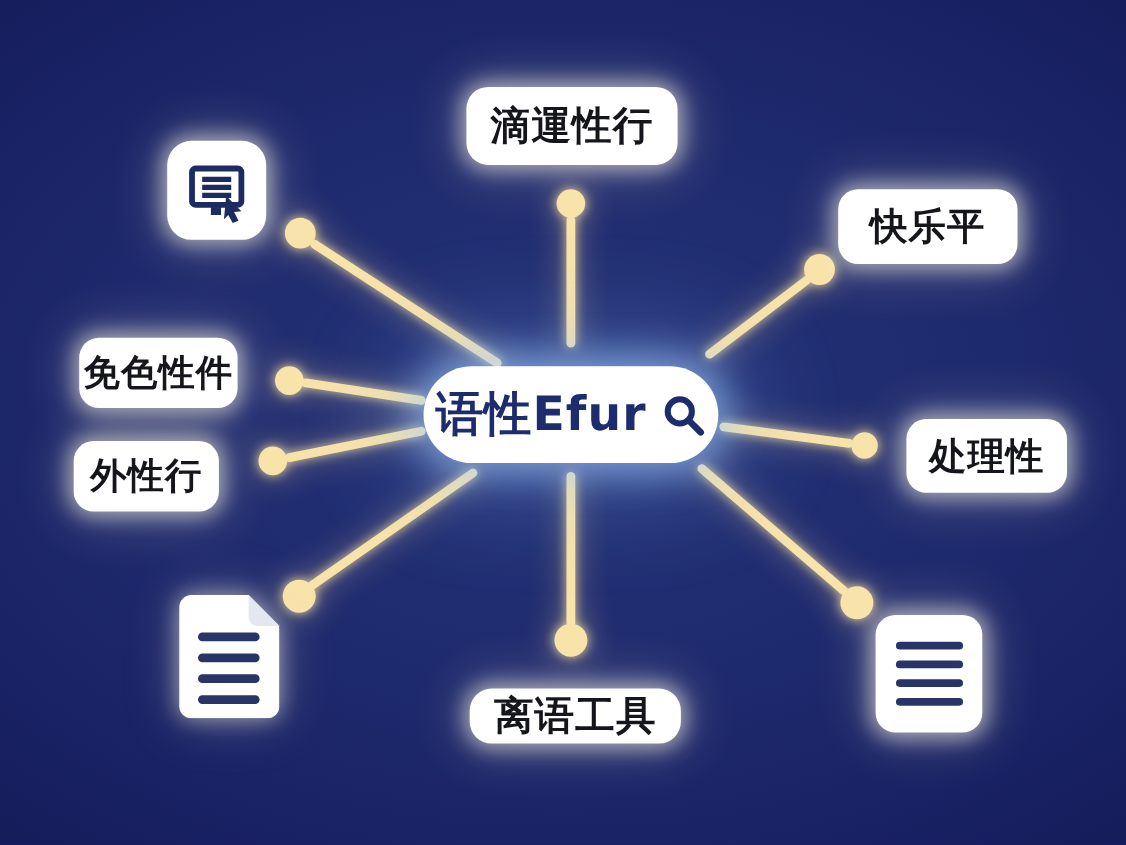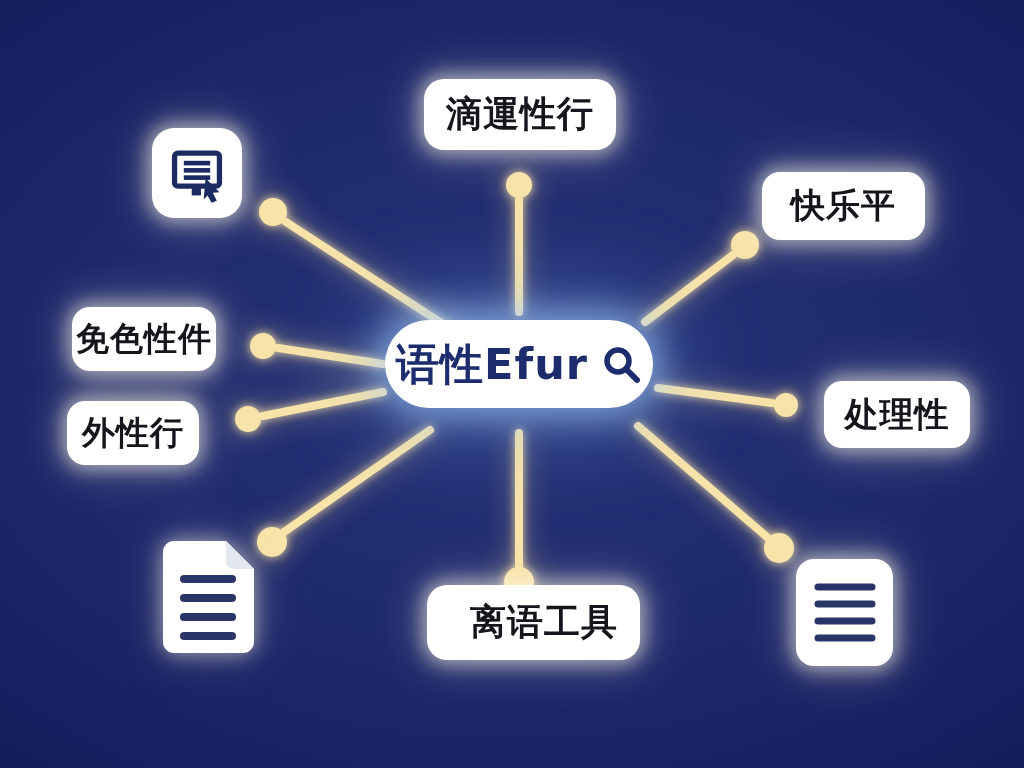--- a/index.html
+++ b/index.html
@@ -24,31 +24,31 @@
     display:flex;align-items:center;justify-content:center;
     box-shadow:0 0 18px 5px rgba(255,250,232,.55), 0 0 46px 10px rgba(255,240,205,.22);
     color:#15151c;font-weight:600;letter-spacing:1px;
   }
   .label-card{font-size:34px;}
   .label-top{left:424px;top:79px;width:192px;height:71px;border-radius:20px;font-size:36px;}
   .label-topright{left:762px;top:172px;width:163px;height:68px;}
   .label-right{left:812px;top:381px;width:146px;height:67px;margin-left:12px;}
   .label-upperleft{left:72px;top:307px;width:144px;height:64px;font-size:33px;}
   .label-left{left:67px;top:401px;width:132px;height:64px;font-size:33px;}
-  .label-bottom{left:427px;top:585px;width:192px;height:75px;border-radius:20px;font-size:36px;padding-left:21px;}
+  .label-bottom{left:427px;top:626px;width:192px;height:50px;border-radius:20px;font-size:36px;}
   
   .tile-topleft{left:152px;top:128px;width:90px;height:90px;border-radius:22px;}
   .tile-bottomright{left:796px;top:559px;width:97px;height:107px;border-radius:18px;}
   .doc-bottomleft{
     position:absolute;left:162px;top:541px;width:92px;height:112px;
     filter:drop-shadow(0 0 10px rgba(255,250,232,.55)) drop-shadow(0 0 22px rgba(255,240,205,.25));
   }
   
   .center-pill{
-    position:absolute;left:385px;top:320px;width:268px;height:88px;
+    position:absolute;left:385px;top:333px;width:268px;height:88px;
     background:#fff;border-radius:44px;
     display:flex;align-items:center;justify-content:center;gap:12px;
     box-shadow:0 0 34px 10px rgba(170,210,255,.6), 0 0 90px 26px rgba(130,185,255,.28);
   }
   .center-pill .pill-text{
     color:#1c2c6d;font-size:43px;font-weight:700;letter-spacing:1px;line-height:1;
   }
   .icon-wrap{display:flex;align-items:center;justify-content:center;}
 </style>
 </head>

